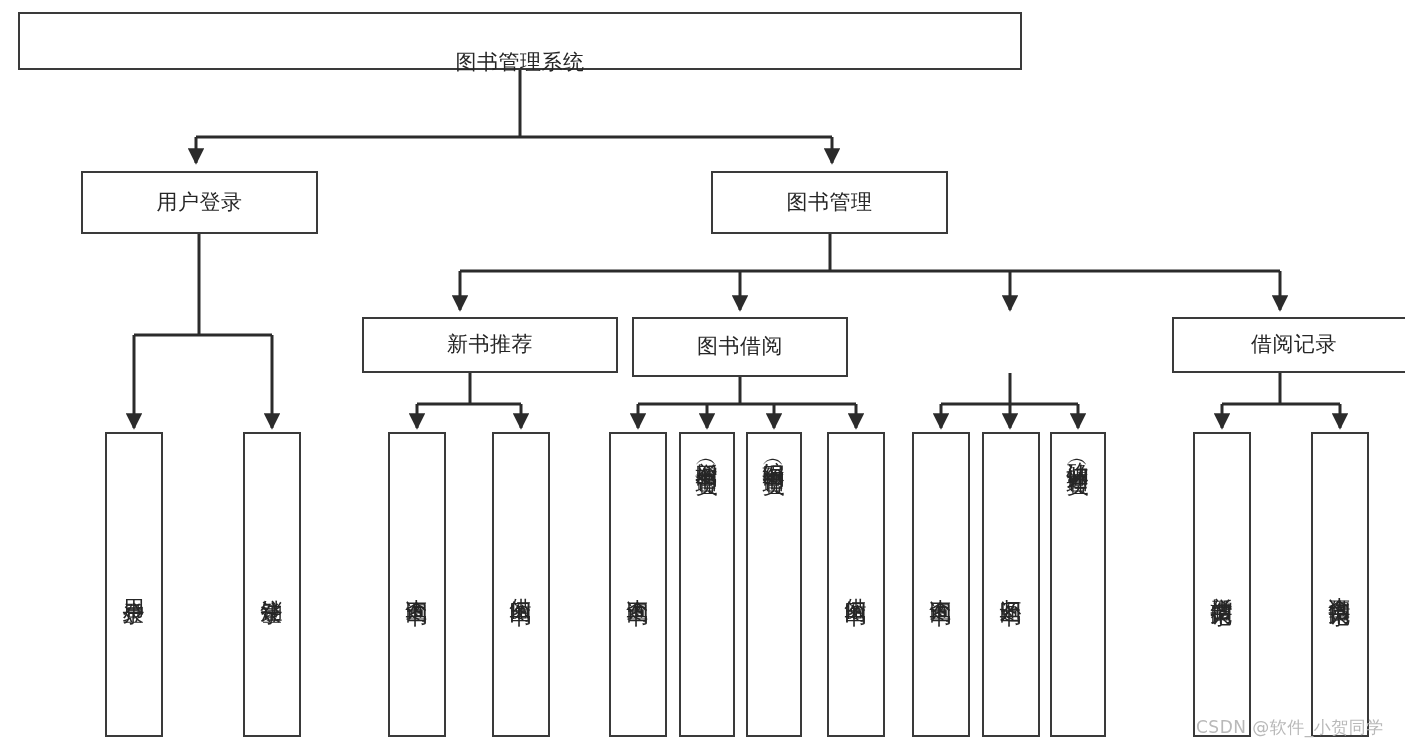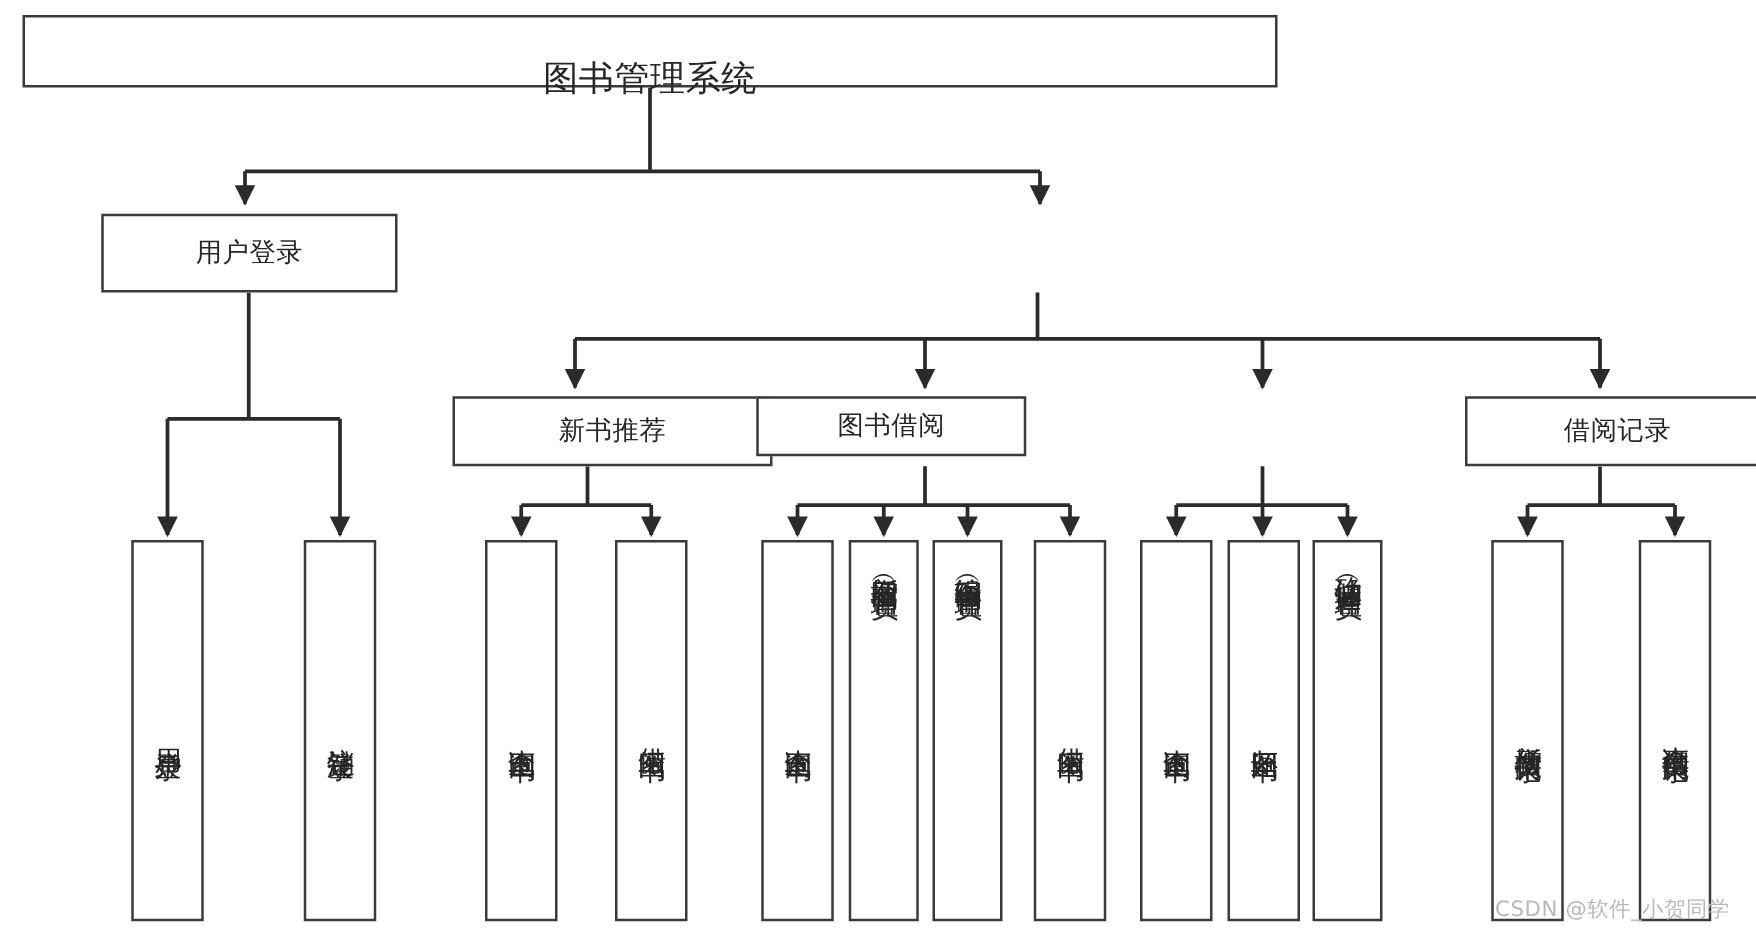--- a/index.html
+++ b/index.html
@@ -41,21 +41,21 @@
     text-align: center;
     line-height: 1.12;
   }
   
   .node.horiz .lbl {
     font-size: 21px;
     letter-spacing: 0.5px;
     white-space: nowrap;
   }
   .node.root .lbl {
-    font-size: 28px;
+    font-size: 21px;
     margin-top: 44px;
   }
   
   .node.vert {
     align-items: flex-start;
     justify-content: center;
     padding-top: 10px;
   }
   .node.vert .lbl {
     writing-mode: vertical-rl;
@@ -132,25 +132,28 @@
     </g>
   </svg>
 
   <div class="node horiz root" style="left:18px; top:12px; width:1004px; height:58px;">
     <span class="lbl">图书管理系统</span>
   </div>
 
   <div class="node horiz" style="left:81px; top:171px; width:237px; height:63px;">
     <span class="lbl">用户登录</span>
   </div>
+  <div class="node horiz" style="left:711px; top:171px; width:237px; height:63px;">
+    <span class="lbl">图书管理</span>
+  </div>
 
   <div class="node horiz" style="left:362px; top:317px; width:256px; height:56px;">
     <span class="lbl">新书推荐</span>
   </div>
-  <div class="node horiz" style="left:605px; top:317px; width:216px; height:48px;">
+  <div class="node horiz" style="left:632px; top:317px; width:216px; height:60px;">
     <span class="lbl">图书借阅</span>
   </div>
   <div class="node horiz" style="left:1172px; top:317px; width:244px; height:56px;">
     <span class="lbl">借阅记录</span>
   </div>
 
   <div class="node vert mid" style="left:105px; top:432px; width:58px; height:305px;">
     <span class="lbl">用户登录</span>
   </div>
   <div class="node vert mid" style="left:243px; top:432px; width:58px; height:305px;">

